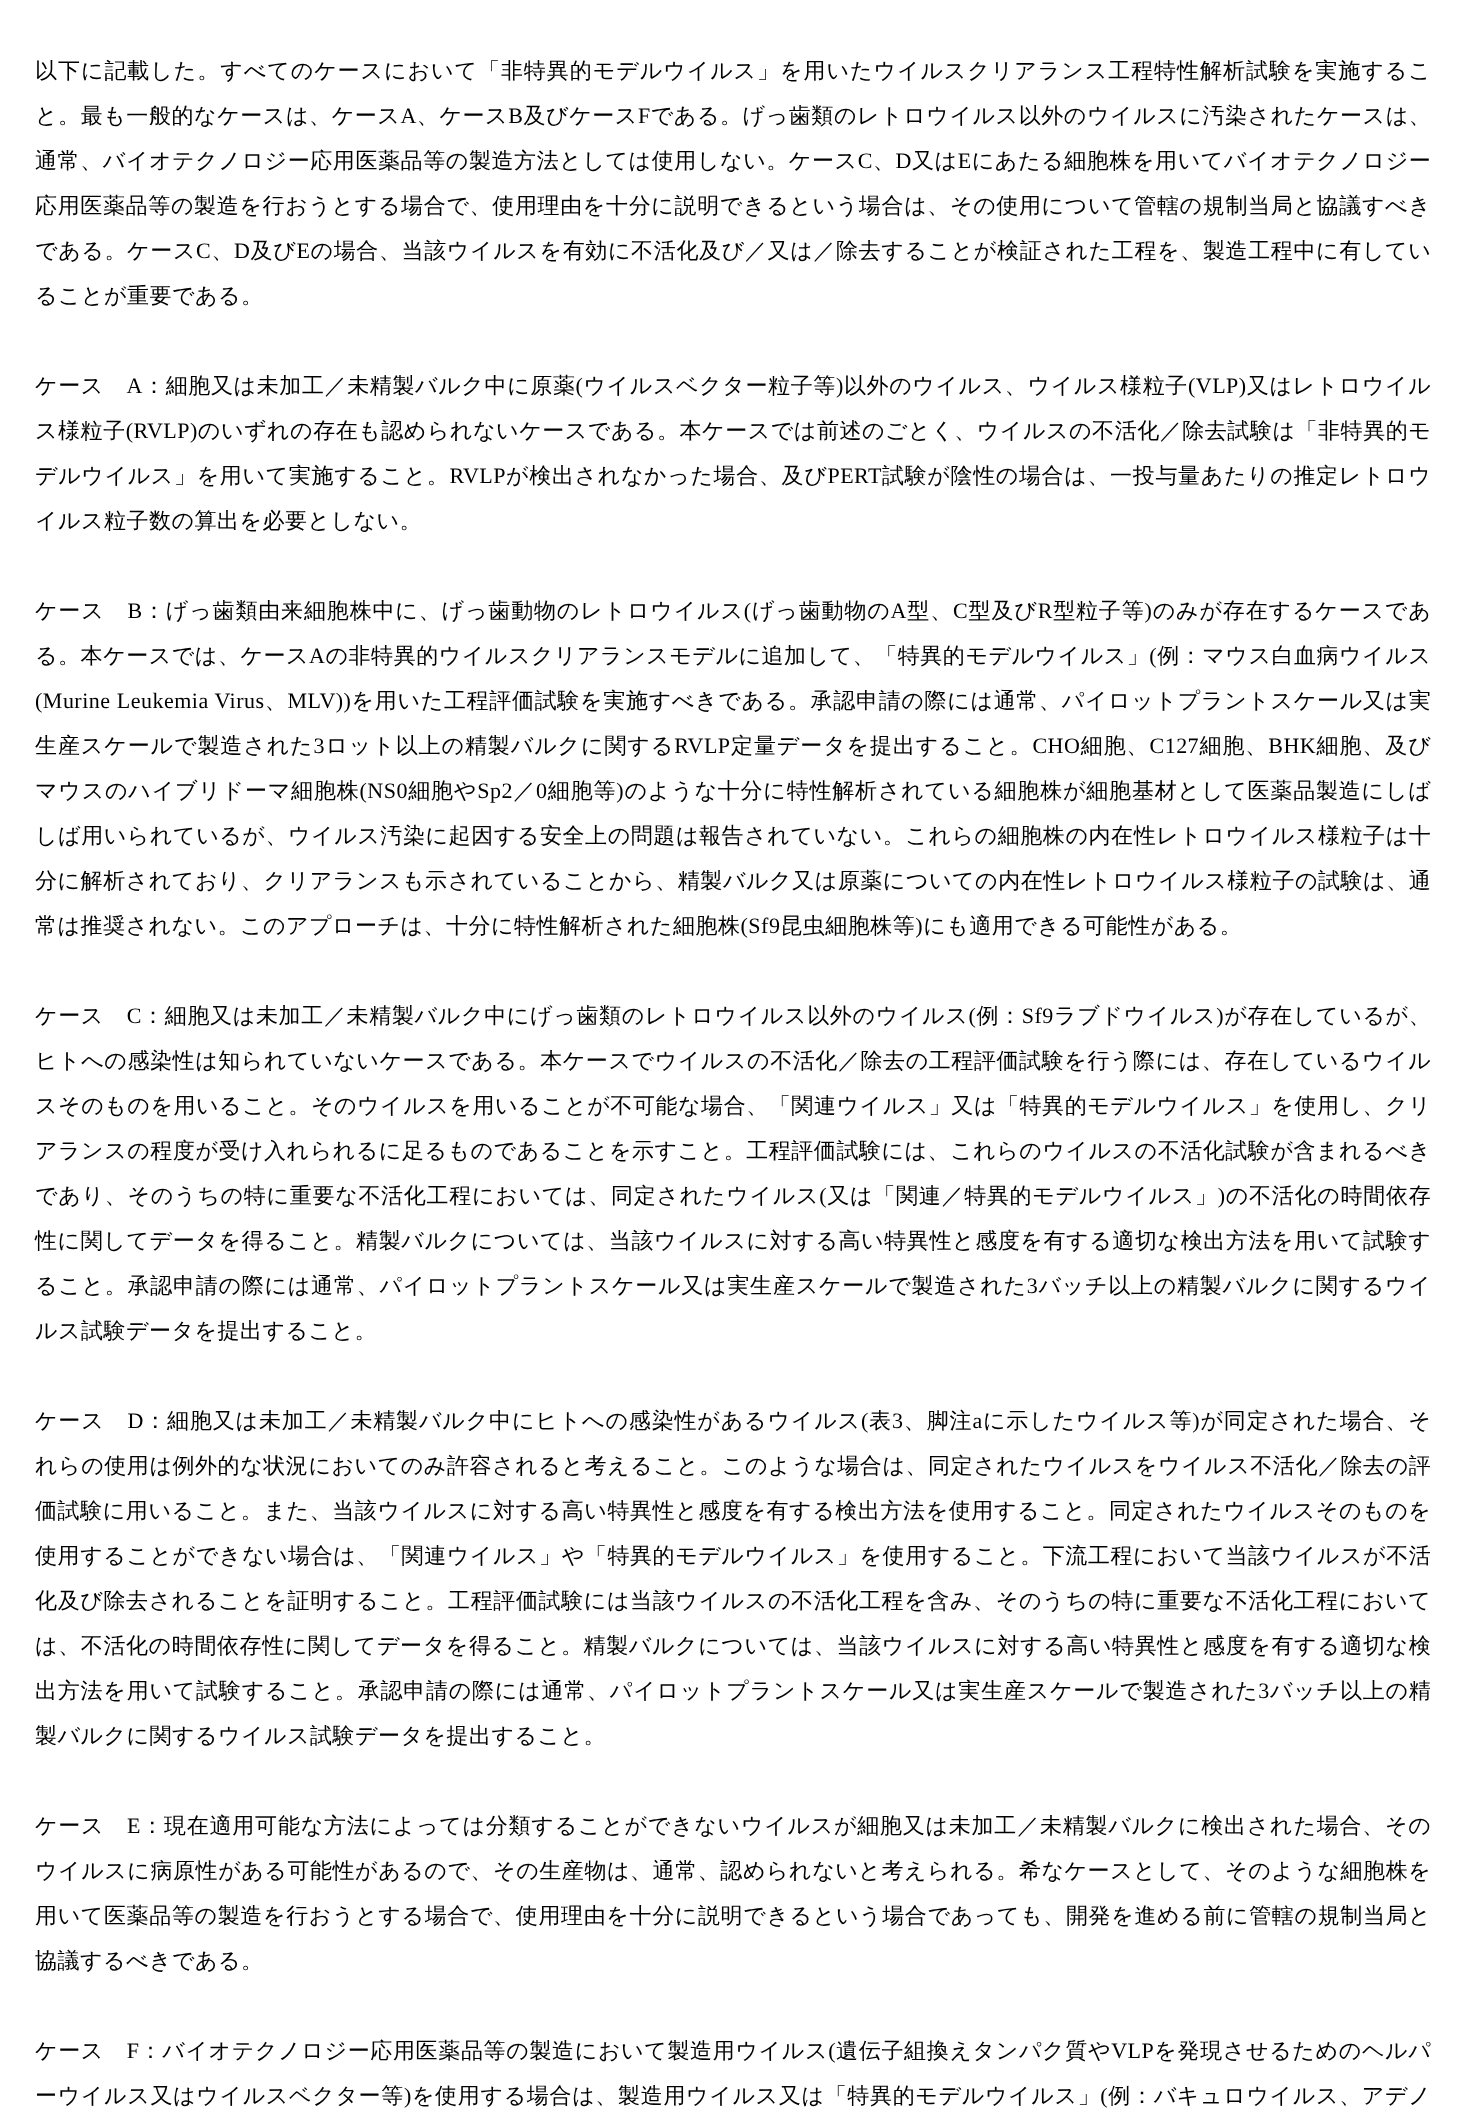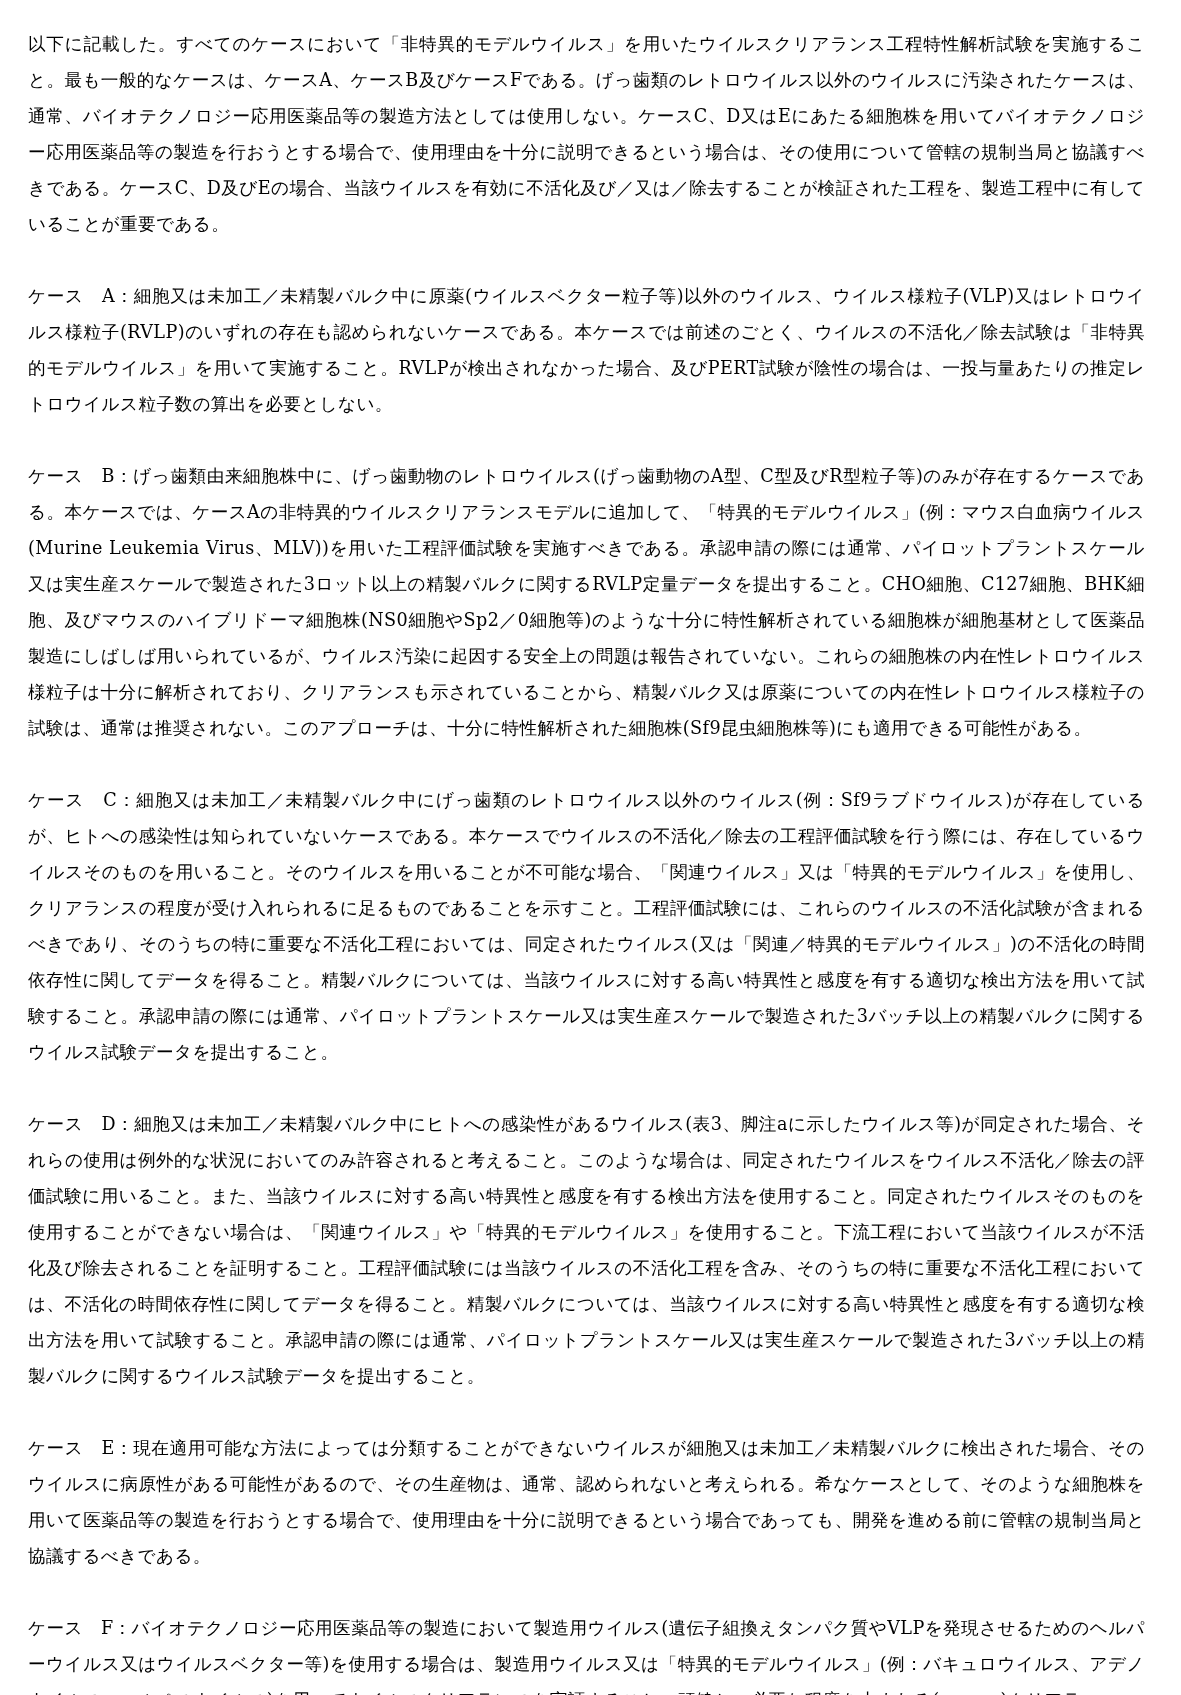--- a/index.html
+++ b/index.html
@@ -11,24 +11,25 @@
     color: #000000;
   }
   .page {
     position: relative;
     padding: 22px 36px 0 28px;
     width: 1117px;
   }
   .para {
     font-size: 17.6px;
     line-height: 36px;
-    margin: 4px 0 36px 0;
+    margin: 16px 0 36px 0;
     letter-spacing: 0.4px;
     text-align: justify;
     word-break: break-all;
+    font-family: Liberation Serif, serif;
   }
   .case-label { white-space: pre; }
 </style>
 </head>
 <body>
 
 <div class="page">
   <p class="para">
     <span>以下に記載した。すべてのケースにおいて「非特異的モデルウイルス」を用いたウイルスクリアランス工程特性解析試験を実施すること。最も一般的なケースは、ケースA、ケースB及びケースFである。げっ歯類のレトロウイルス以外のウイルスに汚染されたケースは、通常、バイオテクノロジー応用医薬品等の製造方法としては使用しない。ケースC、D又はEにあたる細胞株を用いてバイオテクノロジー応用医薬品等の製造を行おうとする場合で、使用理由を十分に説明できるという場合は、その使用について管轄の規制当局と協議すべきである。ケースC、D及びEの場合、当該ウイルスを有効に不活化及び／又は／除去することが検証された工程を、製造工程中に有していることが重要である。</span>
   </p>

